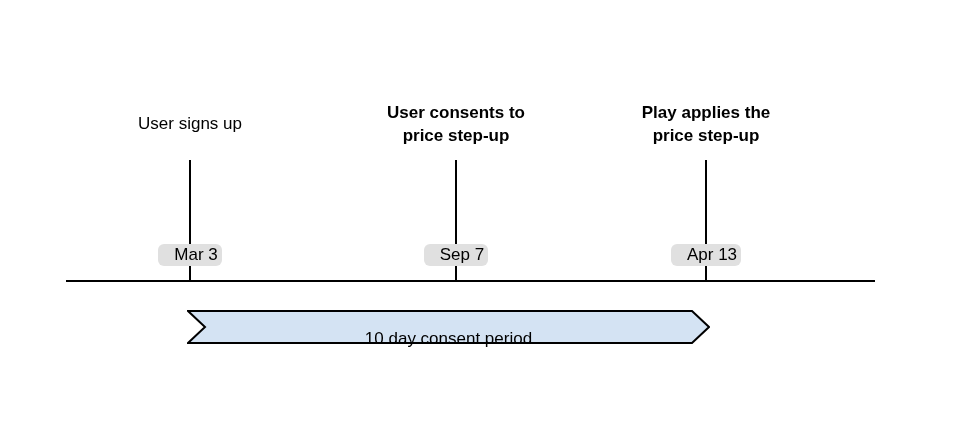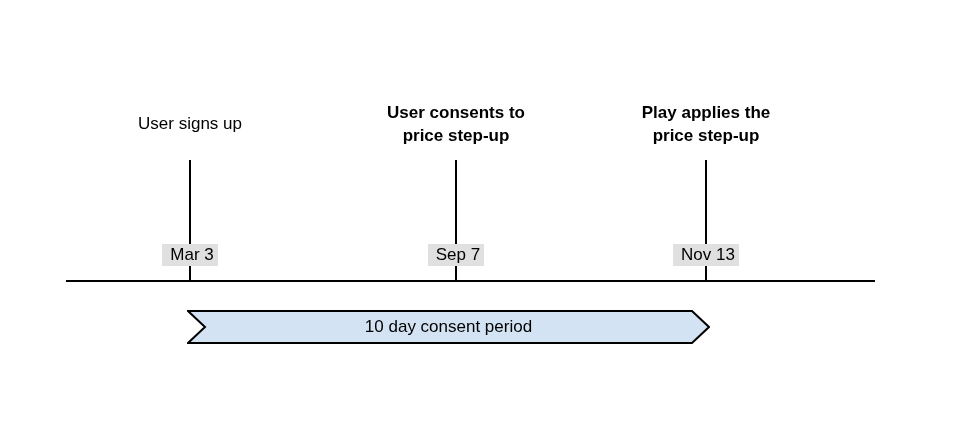--- a/index.html
+++ b/index.html
@@ -65,39 +65,40 @@
     left: -80px;
     top: 243px;
     width: 160px;
     text-align: center;
     font-size: 17px;
     line-height: 23px;
     color: #000000;
   }
   .date-chip span {
     background: #e0e0e0;
-    padding: 1px 4px 2px 8px;
+    padding: 1px 4px 2px 16px;
+    border-radius: 6px;
   }
   
   .consent-banner {
     position: absolute;
     left: 187px;
     top: 310px;
     width: 523px;
     height: 34px;
   }
   .consent-banner svg {
     display: block;
     width: 523px;
     height: 34px;
   }
   .banner-label {
     position: absolute;
     left: 0;
-    top: 0;
+    top: 12px;
     width: 523px;
     height: 34px;
     display: flex;
     align-items: center;
     justify-content: center;
     font-size: 17px;
     color: #000000;
     pointer-events: none;
     text-align: center;
   }
@@ -119,21 +120,21 @@
     <div class="tick-line"></div>
     <div class="event-label two-line">User consents to
 price step-up</div>
     <div class="date-chip"><span>Sep 7</span></div>
   </div>
 
   <div class="event-marker" style="left:706px;">
     <div class="tick-line"></div>
     <div class="event-label two-line">Play applies the
 price step-up</div>
-    <div class="date-chip"><span>Nov 13</span></div>
+    <div class="date-chip"><span>Apr 13</span></div>
   </div>
 
   <div class="consent-banner">
     <svg viewBox="0 0 523 34" xmlns="http://www.w3.org/2000/svg">
       <polygon points="1,1 505,1 522,17 505,33 1,33 18,17" fill="#d4e3f3" stroke="#000000" stroke-width="2" stroke-linejoin="miter"></polygon>
     </svg>
     <div class="banner-label">10 day consent period</div>
   </div>
 
 </div>

